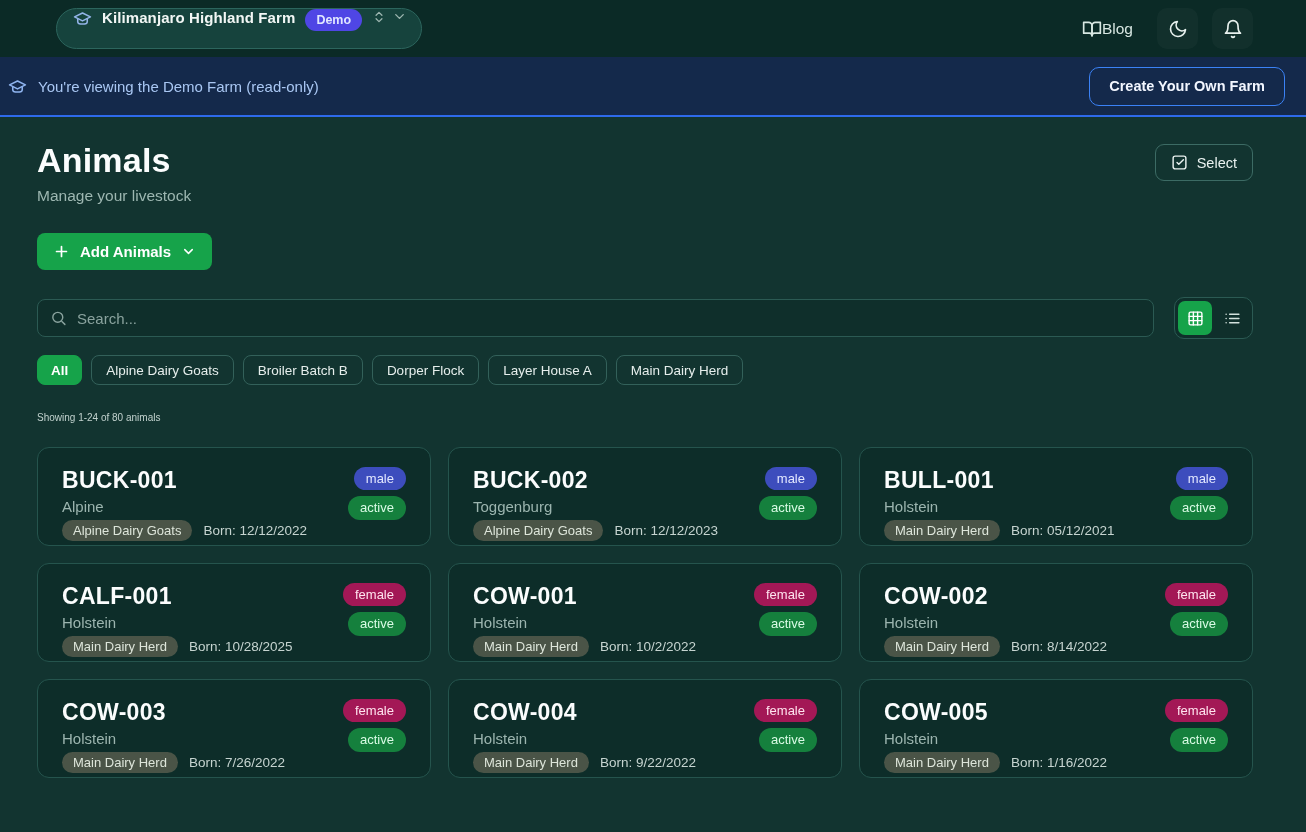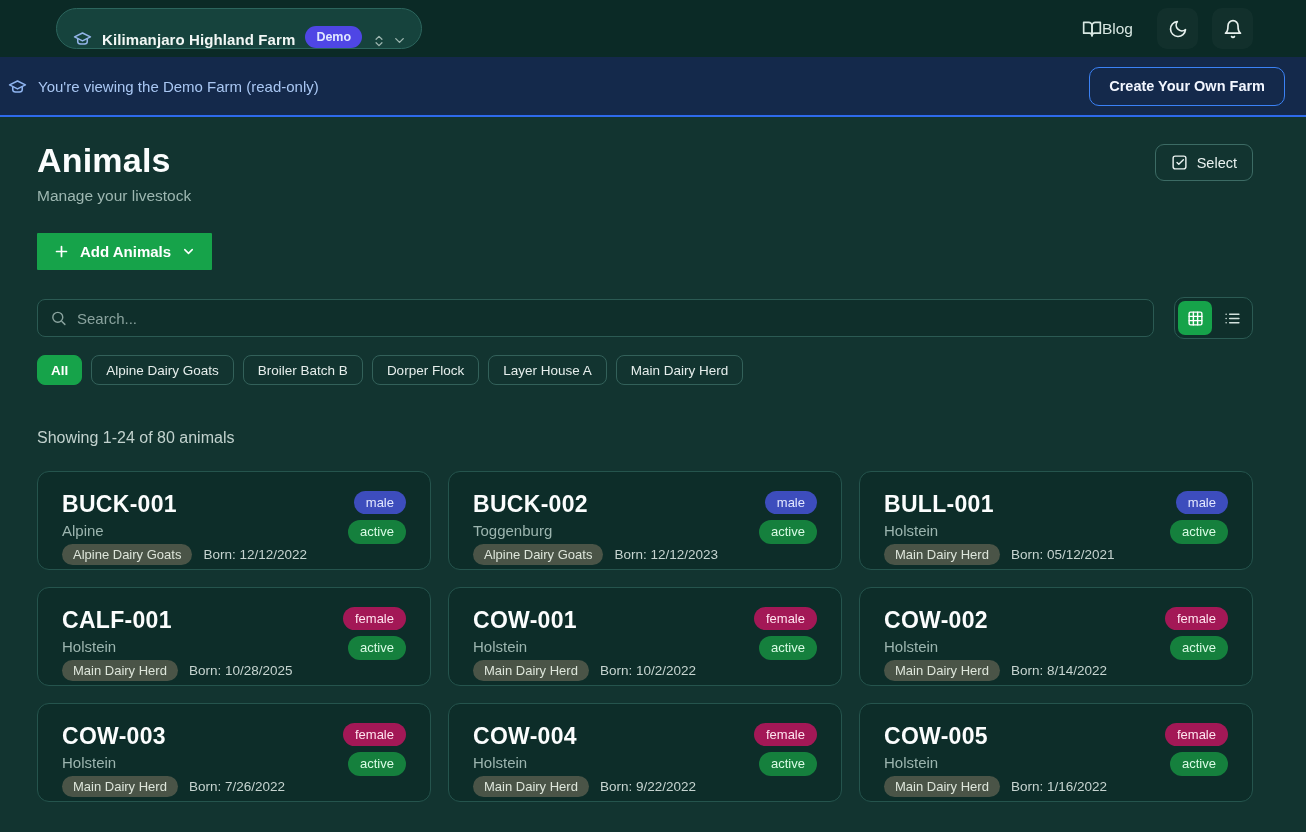--- a/index.html
+++ b/index.html
@@ -12,21 +12,21 @@
   svg { display: block; }
 
   
   .navbar {
     height: 57px;
     background: #0b2a26;
     display: flex; align-items: center; justify-content: space-between;
     padding: 0 53px 0 56px;
   }
   .farm-switcher {
-    display: flex; align-items: flex-end; gap: 10px;
+    display: flex; align-items: flex-start; gap: 10px;
     height: 41px; padding: 0 14px 0 16px;
     background: #16433d; border: 1px solid #2c655d; border-radius: 21px;
     color: #f2f7f5; cursor: pointer;
   }
   .farm-switcher .cap { color: #93b4e8; }
   .farm-name { font-size: 15px; font-weight: 700; letter-spacing: .1px; }
   .demo-badge {
     background: #4f46e5; color: #e0e7ff;
     font-size: 12.5px; font-weight: 700;
     padding: 4px 11px; border-radius: 999px;
@@ -72,21 +72,21 @@
     height: 37px; padding: 0 15px; margin-top: 3px;
     background: transparent; border: 1px solid #3c6b64; border-radius: 9px;
     color: #eaf2f0; font-size: 14.5px; font-weight: 500; font-family: inherit;
     cursor: pointer;
   }
 
   .add-btn {
     margin-top: 28px;
     display: flex; align-items: center; gap: 10px;
     height: 37px; padding: 0 16px;
-    background: #16a34a; border: none; border-radius: 1px;
+    background: #16a34a; border: none; border-radius: 8px;
     color: #ffffff; font-size: 15px; font-weight: 600; font-family: inherit;
     cursor: pointer;
   }
 
   .search-row { margin-top: 27px; display: flex; align-items: center; gap: 20px; }
   .search-wrap { position: relative; flex: 1; }
   .search-wrap .search-icon {
     position: absolute; left: 13px; top: 50%; transform: translateY(-50%);
     color: #8aa39e; pointer-events: none;
   }
@@ -112,21 +112,21 @@
 
   .filter-bar { margin-top: 16px; display: flex; align-items: center; gap: 9px; flex-wrap: wrap; }
   .chip {
     height: 30px; padding: 0 14px;
     background: transparent; border: 1px solid #33615a; border-radius: 8px;
     color: #e6eeec; font-size: 13.5px; font-weight: 500; font-family: inherit;
     display: flex; align-items: center; cursor: pointer;
   }
   .chip.active { background: #16a34a; border-color: #16a34a; color: #ffffff; font-weight: 600; padding: 0 13px; }
 
-  .results-summary { margin-top: 44px; font-size: 16px; color: #c2d2ce; }
+  .results-summary { margin-top: 27px; font-size: 10px; color: #c2d2ce; }
 
   
   .grid {
     margin-top: 24px;
     display: grid; grid-template-columns: repeat(3, 1fr); gap: 17px;
   }
   .card {
     height: 99px;
     background: #0d2d29;
     border: 1px solid #25544d; border-radius: 12px;

